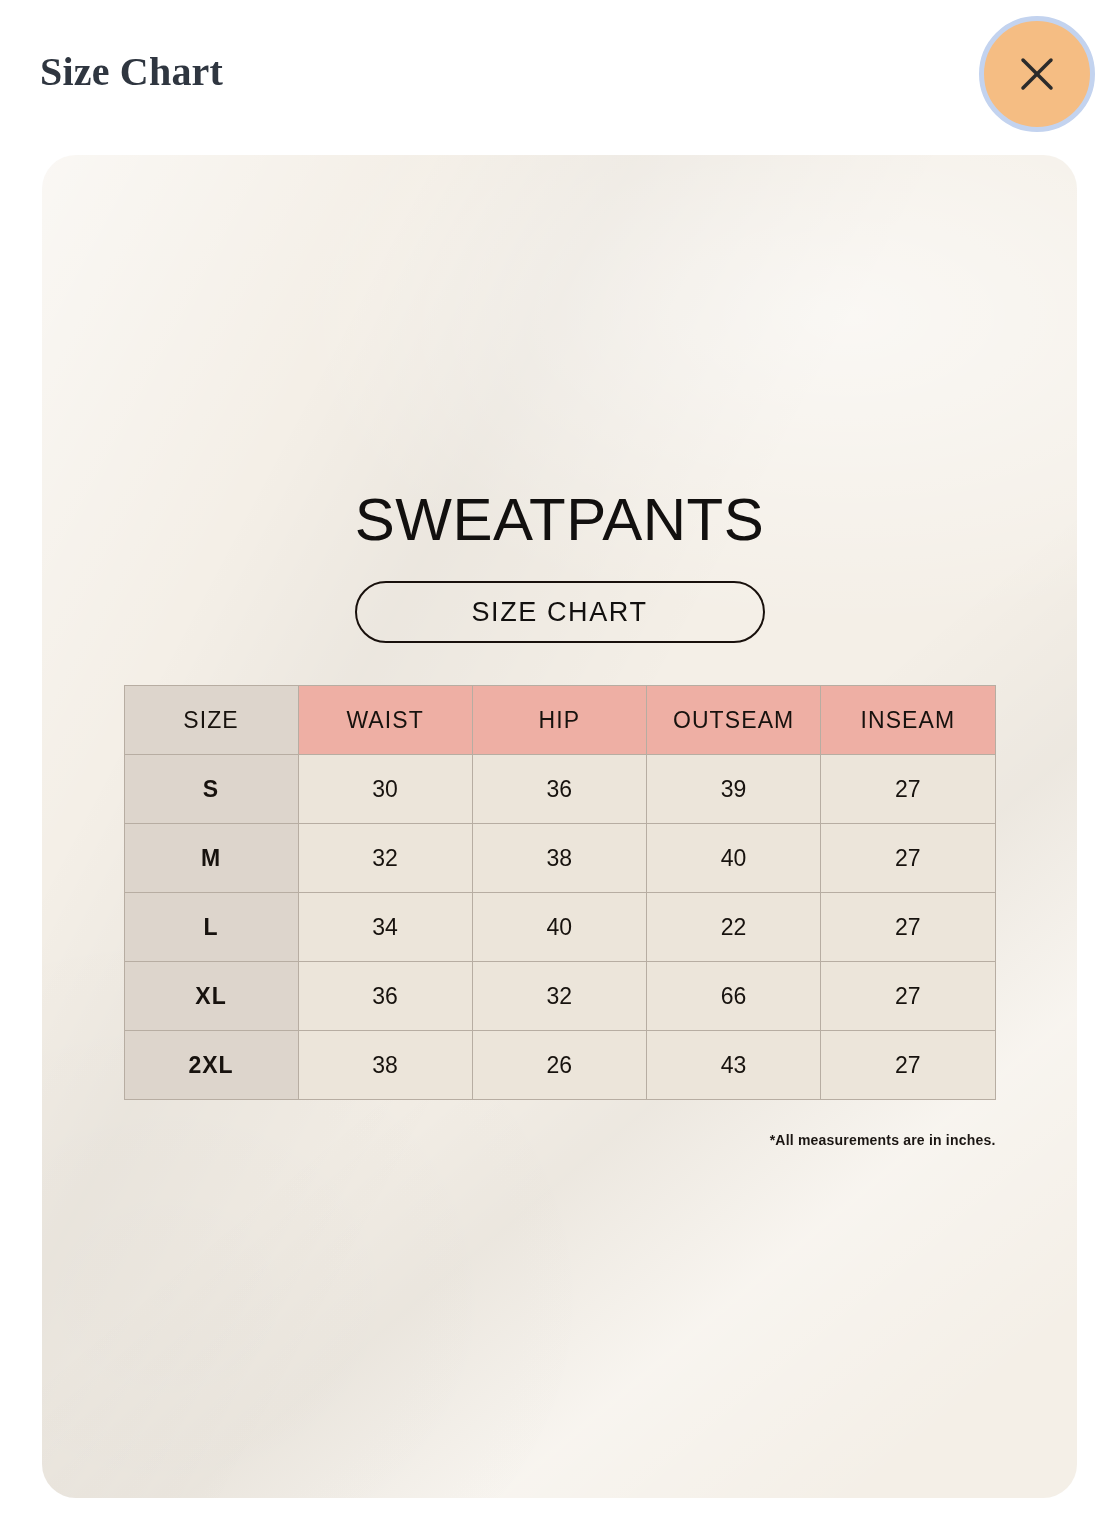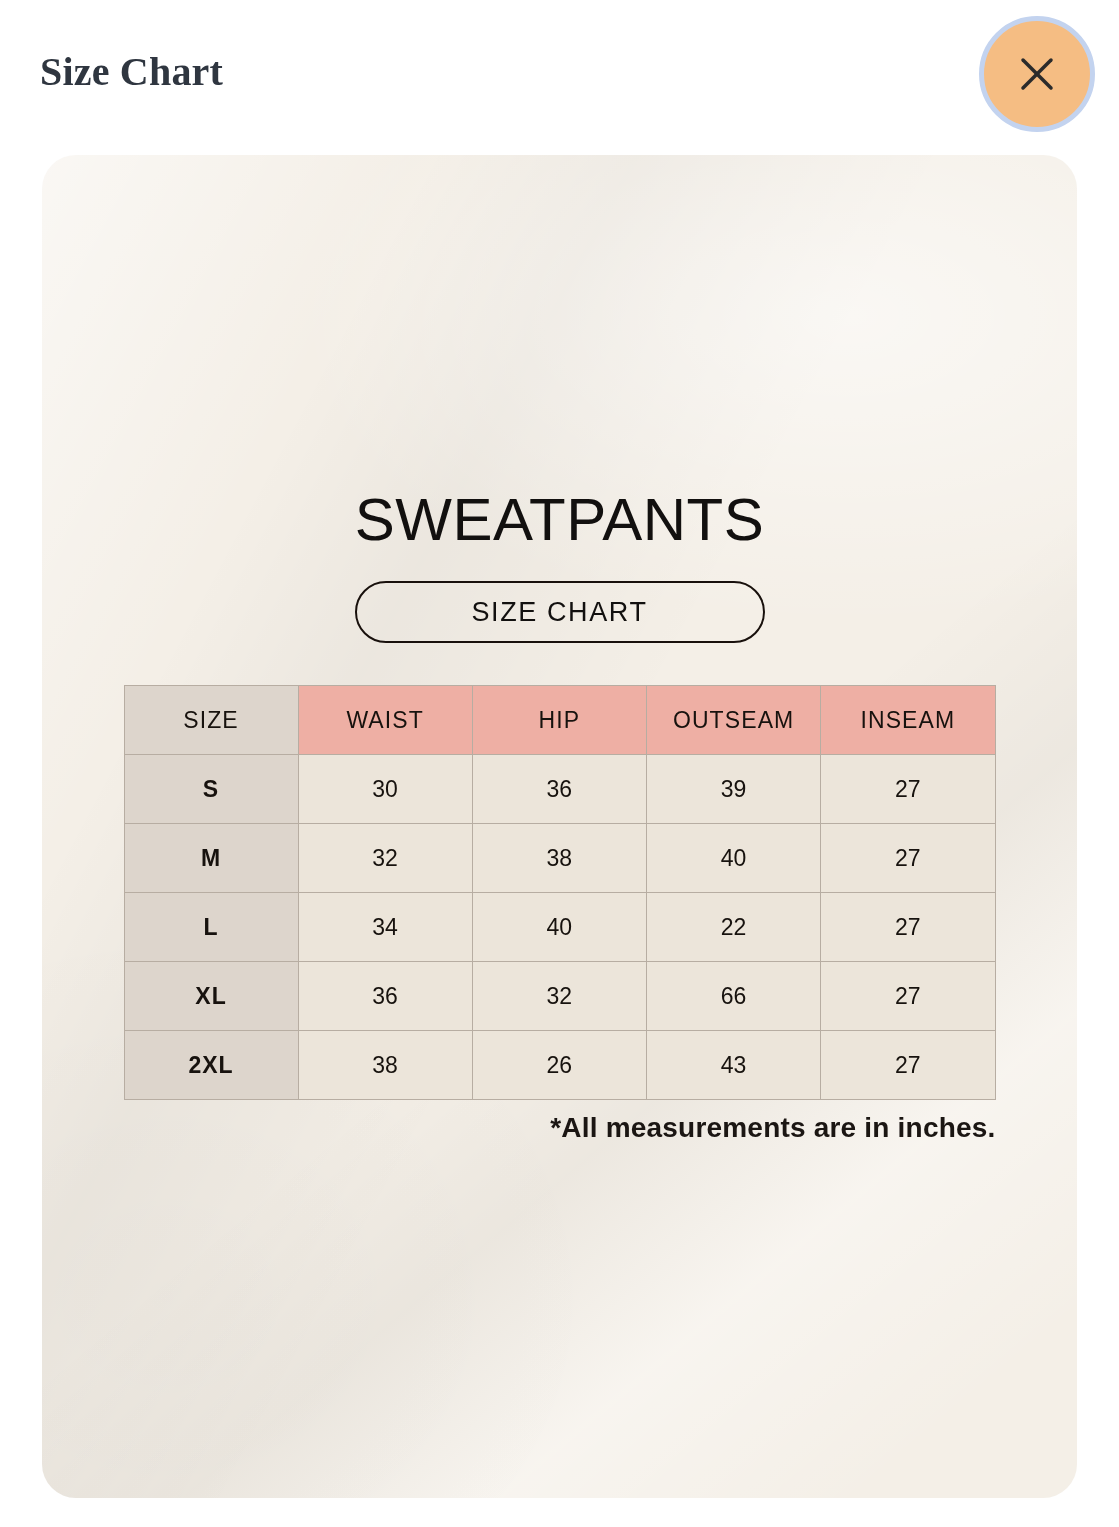--- a/index.html
+++ b/index.html
@@ -139,23 +139,23 @@
     background: #ddd5cc;
     font-weight: bold;
     letter-spacing: 1px;
   }
   tbody td.val-cell {
     background: #ece5da;
   }
 
   .footnote {
     width: 872px;
-    margin: 12px auto 0 auto;
+    margin: 32px auto 0 auto;
     text-align: right;
-    font-size: 28px;
+    font-size: 14px;
     font-weight: bold;
     color: #1b1613;
     letter-spacing: 0.2px;
   }
 </style>
 </head>
 <body>
 
 <div class="modal">
 

